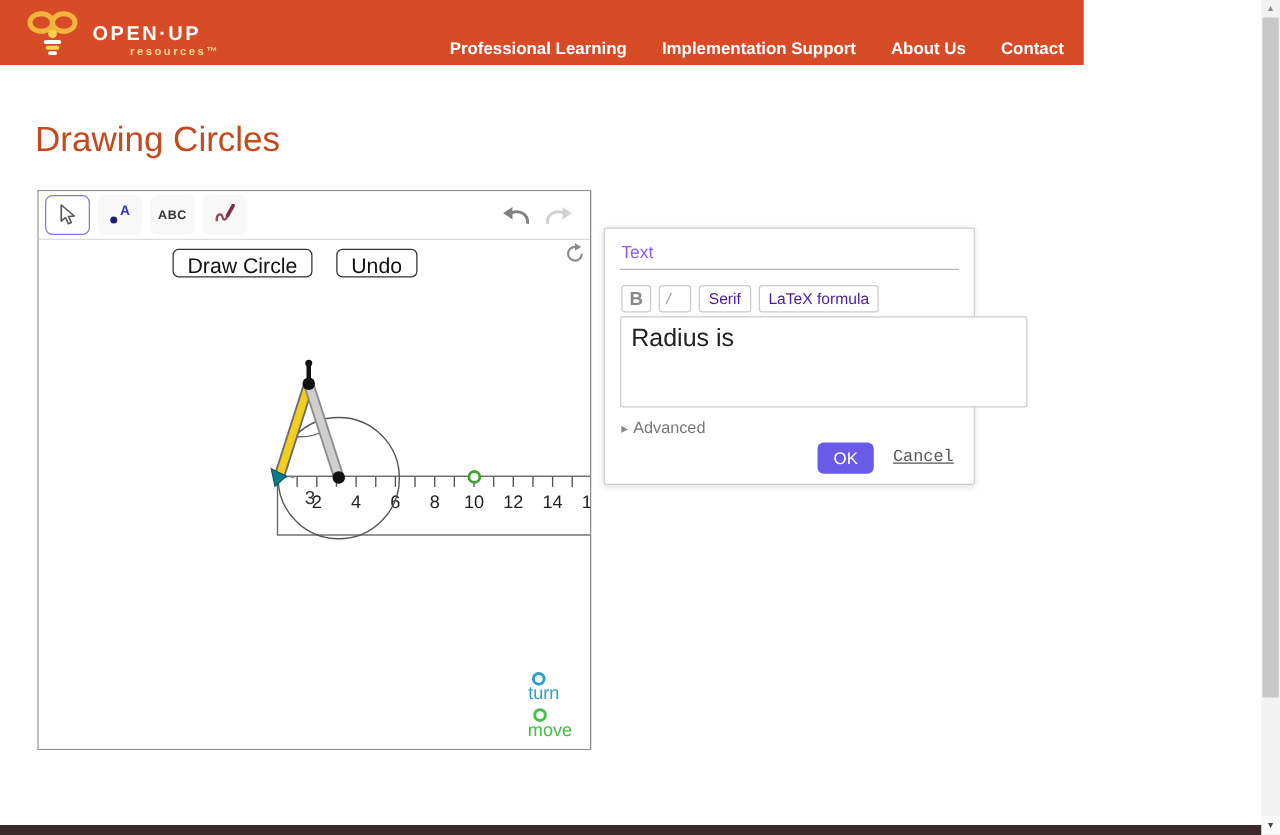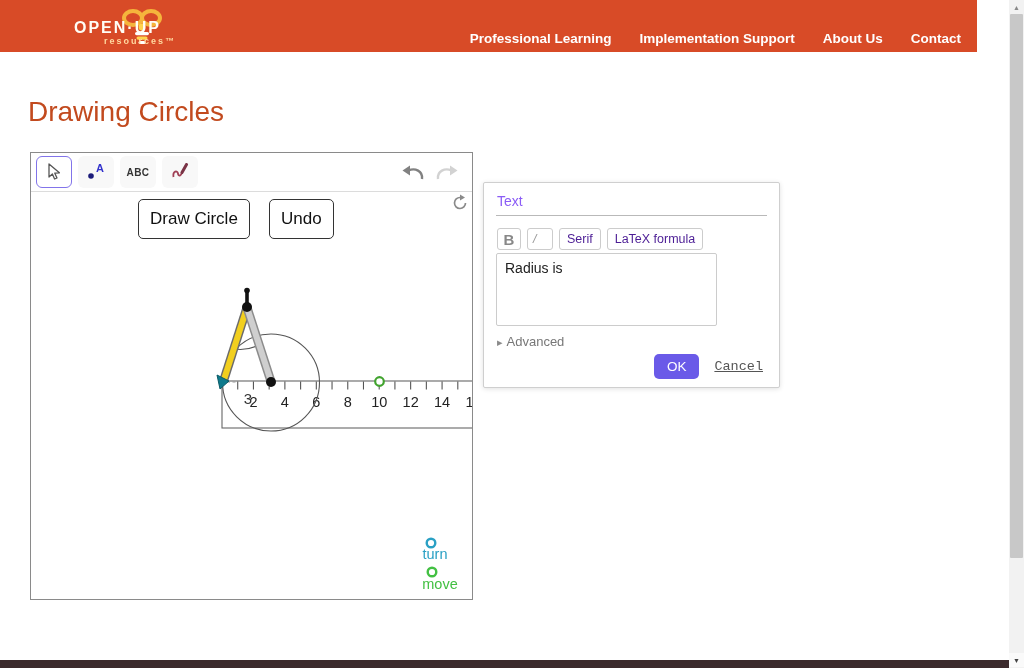--- a/index.html
+++ b/index.html
@@ -1,20 +1,20 @@
 <!DOCTYPE html>
 <html><head>
 <meta charset="utf-8">
 <style>
   * { margin:0; padding:0; box-sizing:border-box; }
   html,body { width:1024px; height:668px; overflow:hidden; background:#fff;
     font-family:"Liberation Sans", sans-serif; }
 
   
-  #header { position:absolute; left:0; top:0; width:977px; height:52px; background:#d84b27;text-align:right; }
+  #header { position:absolute; left:0; top:0; width:867px; height:52px; background:#d84b27; }
   #logo { position:absolute; left:18px; top:5px; width:150px; height:44px; cursor:pointer; }
   #brand-name { position:absolute; left:56px; top:14px; color:#fffdf5; font-weight:bold;
     font-size:16px; letter-spacing:2px; }
   #brand-sub { position:absolute; left:86px; top:31px; color:#ffd9a0; font-weight:bold;
     font-size:9px; letter-spacing:2px; }
   #nav { position:absolute; right:16px; top:12px; height:52px; display:flex; align-items:center; gap:28px; }
   #nav .nav-item { color:#ffffff; font-weight:bold; font-size:13.5px; cursor:pointer; white-space:nowrap; }
 
   
   #page-title { position:absolute; left:28px; top:96px; font-size:28px; font-weight:normal; color:#c24a1e; }
@@ -27,39 +27,39 @@
   .tool-btn { width:36px; height:32px; border-radius:6px; background:#f8f8f8; display:flex;
     align-items:center; justify-content:center; cursor:pointer; }
   .tool-btn.selected { background:#fff; border:1.5px solid #8274ea; }
   .tool-abc { font-size:10px; font-weight:bold; color:#333; letter-spacing:0.5px; }
   #undo-redo { position:absolute; right:12px; top:9px; display:flex; gap:8px; }
   #undo-redo svg { cursor:pointer; }
 
   #graphics { position:absolute; left:0; top:39px; width:441px; height:407px; background:#fff; }
   #draw-svg { position:absolute; left:0; top:0; }
   .canvas-btn { position:absolute; top:7px; background:#fff; border:1.2px solid #333;
-    border-radius:5px; font-size:17px; color:#111; padding:3px 11px; height:40px; cursor:pointer;
+    border-radius:5px; font-size:17px; color:#111; padding:3px 11px; height:23px; cursor:pointer;
     font-family:"Liberation Sans", sans-serif; }
   #btn-draw-circle { left:107px; }
   #btn-undo { left:238px; }
   #reset-icon { position:absolute; right:3px; top:2px; cursor:pointer; }
 
   
   #dialog { position:absolute; left:483px; top:182px; width:297px; height:206px; background:#fff;
     border:1px solid #cfcfcf; border-radius:2px; box-shadow:0 1px 5px rgba(0,0,0,0.12); }
   #dialog-title { position:absolute; left:13px; top:10px; font-size:14px; color:#8b5cf6; }
   #dialog-sep { position:absolute; left:12px; right:12px; top:32px; border-top:1px solid #b9b9b9; }
   #dlg-toolbar { position:absolute; left:13px; top:45px; display:flex; gap:6px; align-items:center; }
   .dlg-tb-btn { border:1px solid #ccc; border-radius:3px; background:#fff; color:#4c1d95;
     font-size:12.5px; height:22px; display:flex; align-items:center; justify-content:center;
     padding:0 7px; cursor:pointer; font-family:"Liberation Sans", sans-serif; }
   #dlg-bold { width:24px; font-size:15px; font-weight:bold; color:#888; }
   #dlg-italic { width:26px; font-style:italic; color:#999; justify-content:flex-start; padding-left:5px; }
-  #dlg-textarea { position:absolute; left:12px; top:70px; width:221px; height:73px;
-    border:1px solid #ccc; border-radius:2px; resize:none; font-size:14px; color:#222;
+  #dlg-textarea { position:absolute; left:12px; top:70px; width:326px; height:73px;
+    border:1px solid #ccc; border-radius:2px; resize:none; font-size:20px; color:#222;
     padding:6px 8px; font-family:"Liberation Sans", sans-serif; outline:none; }
   #dlg-advanced { position:absolute; left:13px; top:151px; font-size:13px; color:#777; cursor:pointer;text-align:right; }
   #dlg-advanced .arrow { color:#8a8a8a; font-size:11px; margin-right:4px; }
   #dlg-actions { position:absolute; right:16px; top:171px; display:flex; align-items:center; gap:15px; }
   #dlg-ok { background:#6a5ae8; color:#fff; border:none; border-radius:5px; font-size:13.5px;
     padding:5px 13px; cursor:pointer; font-family:"Liberation Sans", sans-serif;margin-left:16px; }
   #dlg-cancel { color:#555; font-size:13.5px; text-decoration:underline; cursor:pointer;font-family:Liberation Mono, monospace; }
 
   
   #scrollbar { position:absolute; right:0; top:0; width:15px; height:668px; background:#f2f2f2; }

